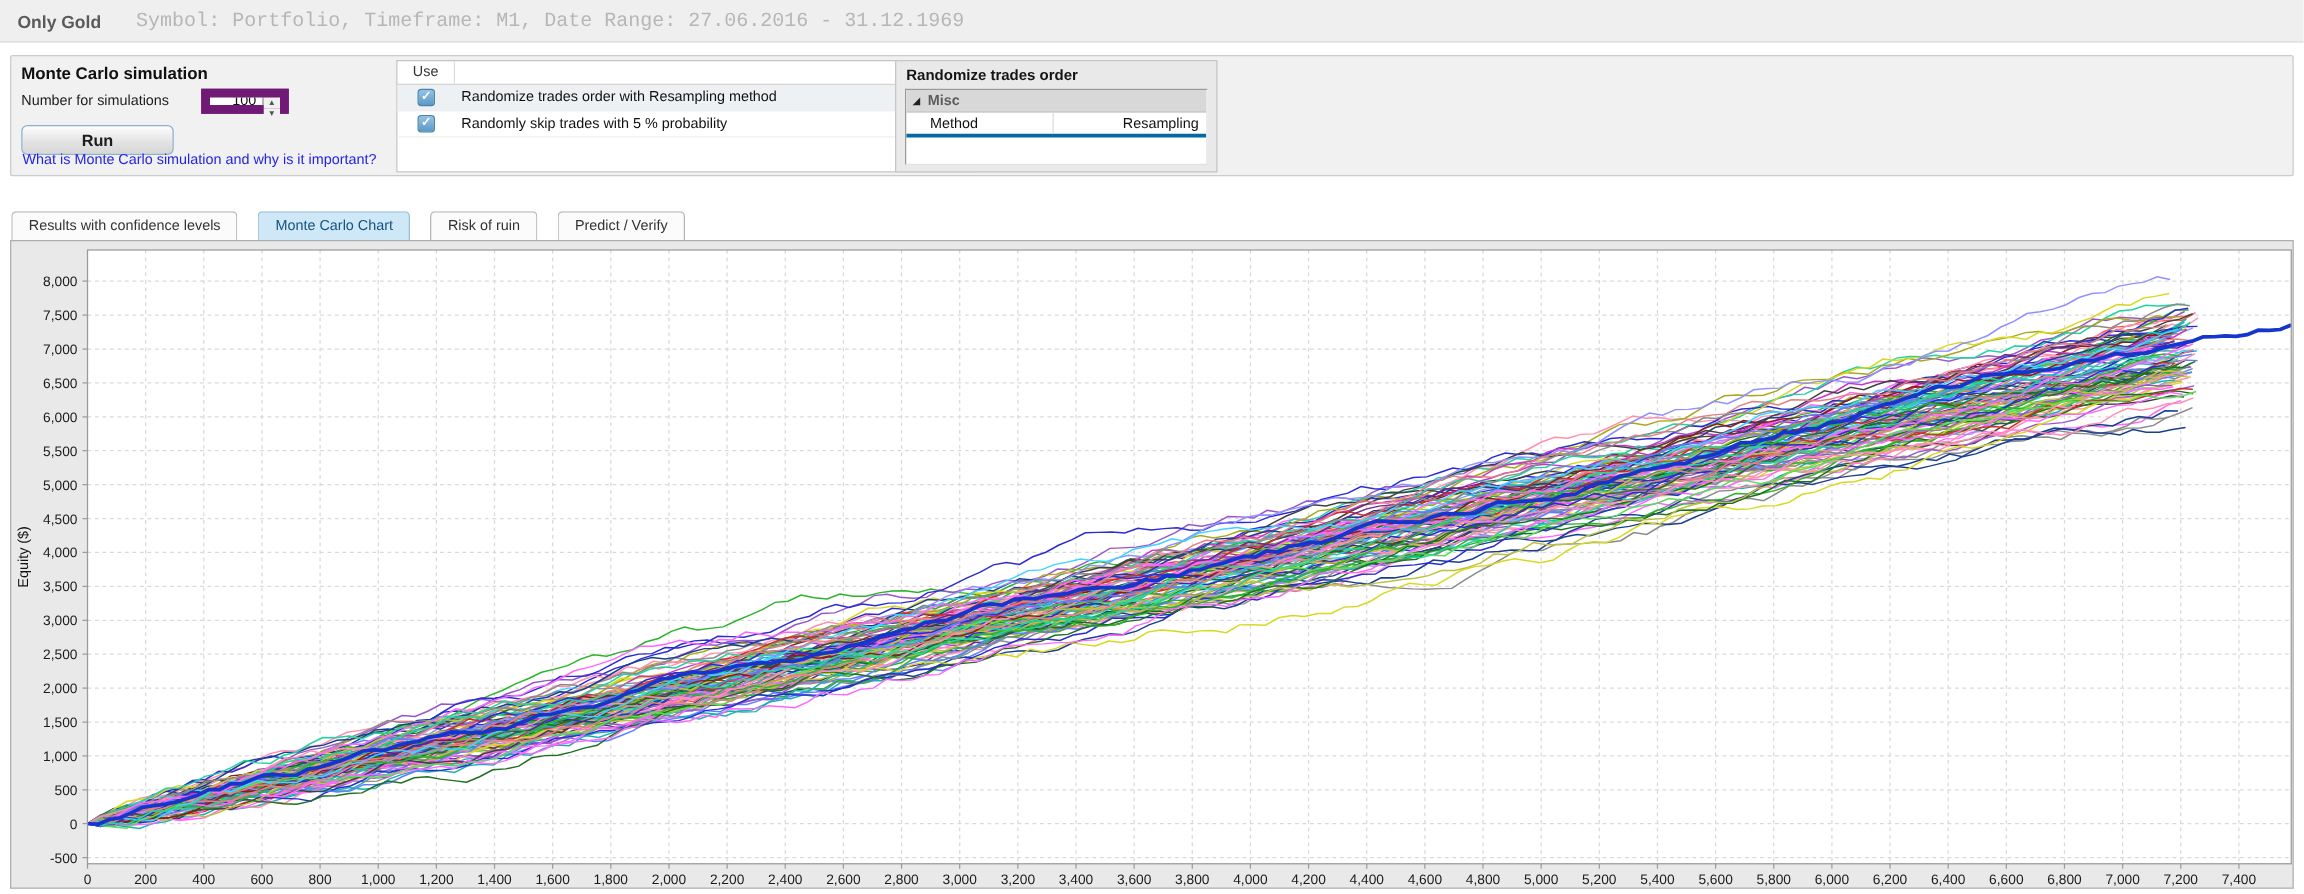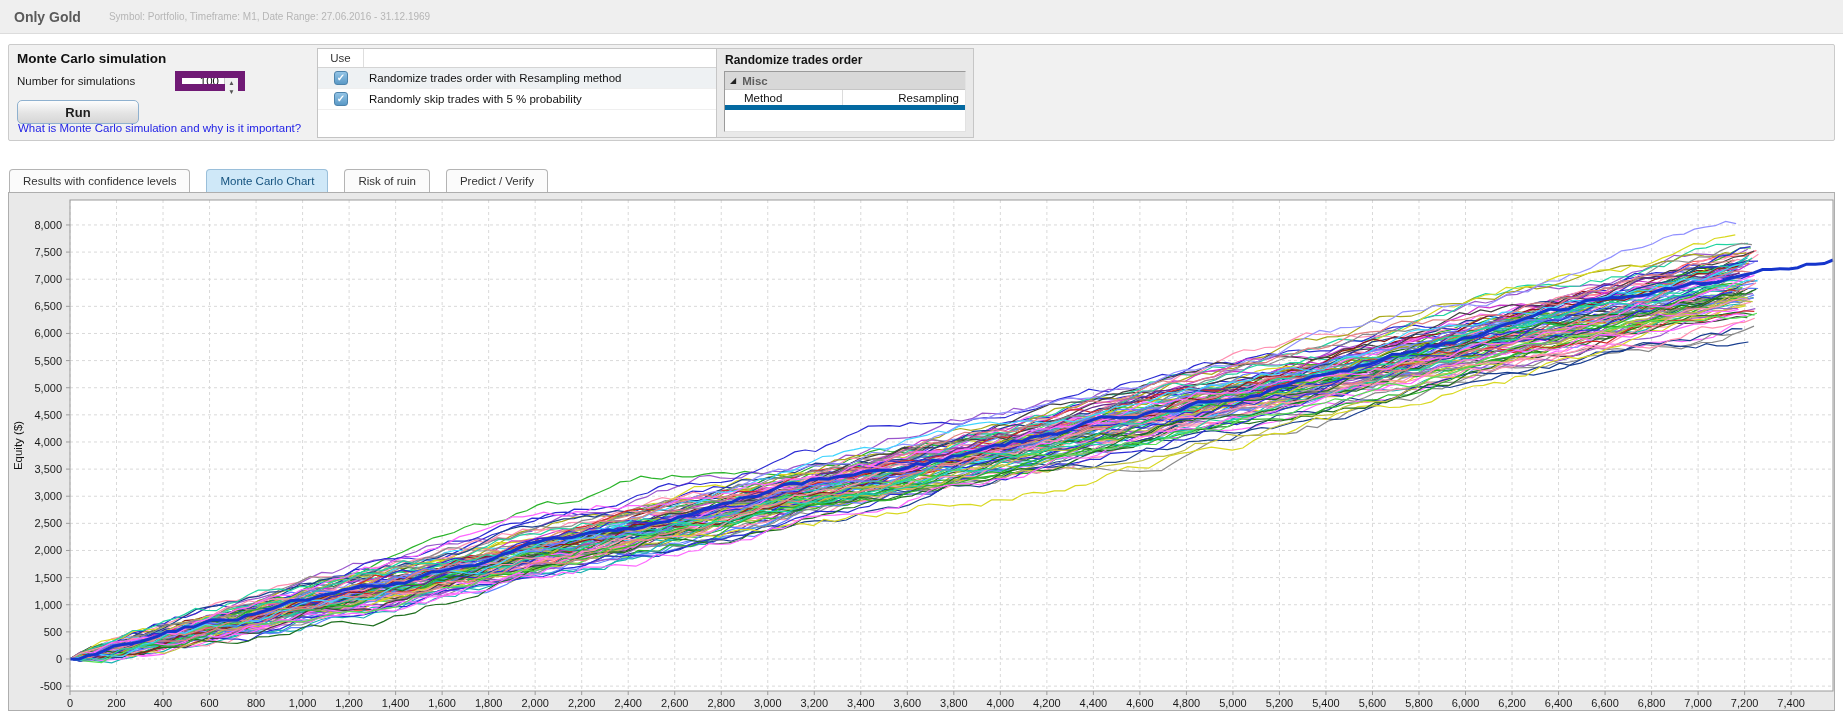--- a/index.html
+++ b/index.html
@@ -7,31 +7,31 @@
   body {
     width:1843px; height:715px; background:#ffffff;
     font-family:"Liberation Sans", sans-serif; overflow:hidden;
   }
   
   .header {
     height:34px; background:#efefef; border-bottom:1px solid #dcdcdc;
     display:flex; align-items:center; padding:0 14px; gap:28px;
   }
   .header .title { font-size:14px; font-weight:bold; color:#5a5a5a; }
-  .header .subtitle { font-size:10px; color:#b6b6b6; }
+  .header .subtitle { font-size:16px; color:#b6b6b6;font-family:Liberation Mono, monospace; }
 
   
   .config {
     position:relative; margin:10px 8px 0; height:97px;
     background:#f1f1f1; border:1px solid #cbcbcb; border-radius:2px;
   }
   .sim { position:absolute; left:8px; top:6px; width:296px; height:85px; }
   .sim-title { font-size:13.5px; font-weight:bold; color:#101010; }
   .sim-row { display:flex; align-items:center; margin-top:5px; }
-  .sim-label { font-size:11.5px; color:#1c1c1c; width:158px; }
+  .sim-label { font-size:11.5px; color:#1c1c1c; width:144px; }
   .spin { display:inline-flex; border:7px solid #701a75; background:#701a75; height:20px; }
   .spin input {
     width:42px; border:none; outline:none; text-align:right;
     font-family:"Liberation Sans", sans-serif; font-size:11.5px; padding-right:5px; color:#111;
   }
   .spin .btns { display:flex; flex-direction:column; border-left:1px solid #c4c4c4; width:14px; }
   .spin .btns div {
     flex:1; font-size:6.5px; line-height:9px; text-align:center; color:#555; background:#f1f1f1;
   }
   .run-btn {
@@ -65,21 +65,21 @@
   .pgrid {
     position:absolute; left:7px; right:7px; top:22px; bottom:5px; background:#fff;
     border:1px solid #9a9a9a; border-right-color:#e2e2e2; border-bottom-color:#e2e2e2;
     font-size:11.5px; overflow:hidden;
   }
   .pgrid .misc {
     height:18px; background:#d8d8d8; color:#5d5d5d; font-weight:bold;
     display:flex; align-items:center; padding-left:5px; gap:6px; border-bottom:1px solid #c6c6c6;
   }
   .pgrid .misc .tri { font-size:8px; color:#222; font-weight:normal; }
-  .prow { height:20px; display:flex; border-bottom:5px solid #0369a1; color:#111; }
+  .prow { height:20px; display:flex; border-bottom:3px solid #0369a1; color:#111; }
   .prow .pn { width:49%; display:flex; align-items:center; padding-left:19px; border-right:1px solid #dcdcdc; }
   .prow .pv { flex:1; display:flex; align-items:center; justify-content:flex-end; padding-right:6px; }
 
   
   .tabbar { display:flex; align-items:flex-end; margin:28px 0 0 9px; height:23px; gap:16px; }
   .tab {
     height:23px; display:flex; align-items:center; padding:0 13px;
     border:1px solid #b4b4b4; border-bottom:none; border-radius:4px 4px 0 0;
     background:#fbfbfb; font-size:11.5px; color:#333; white-space:nowrap;
   }

